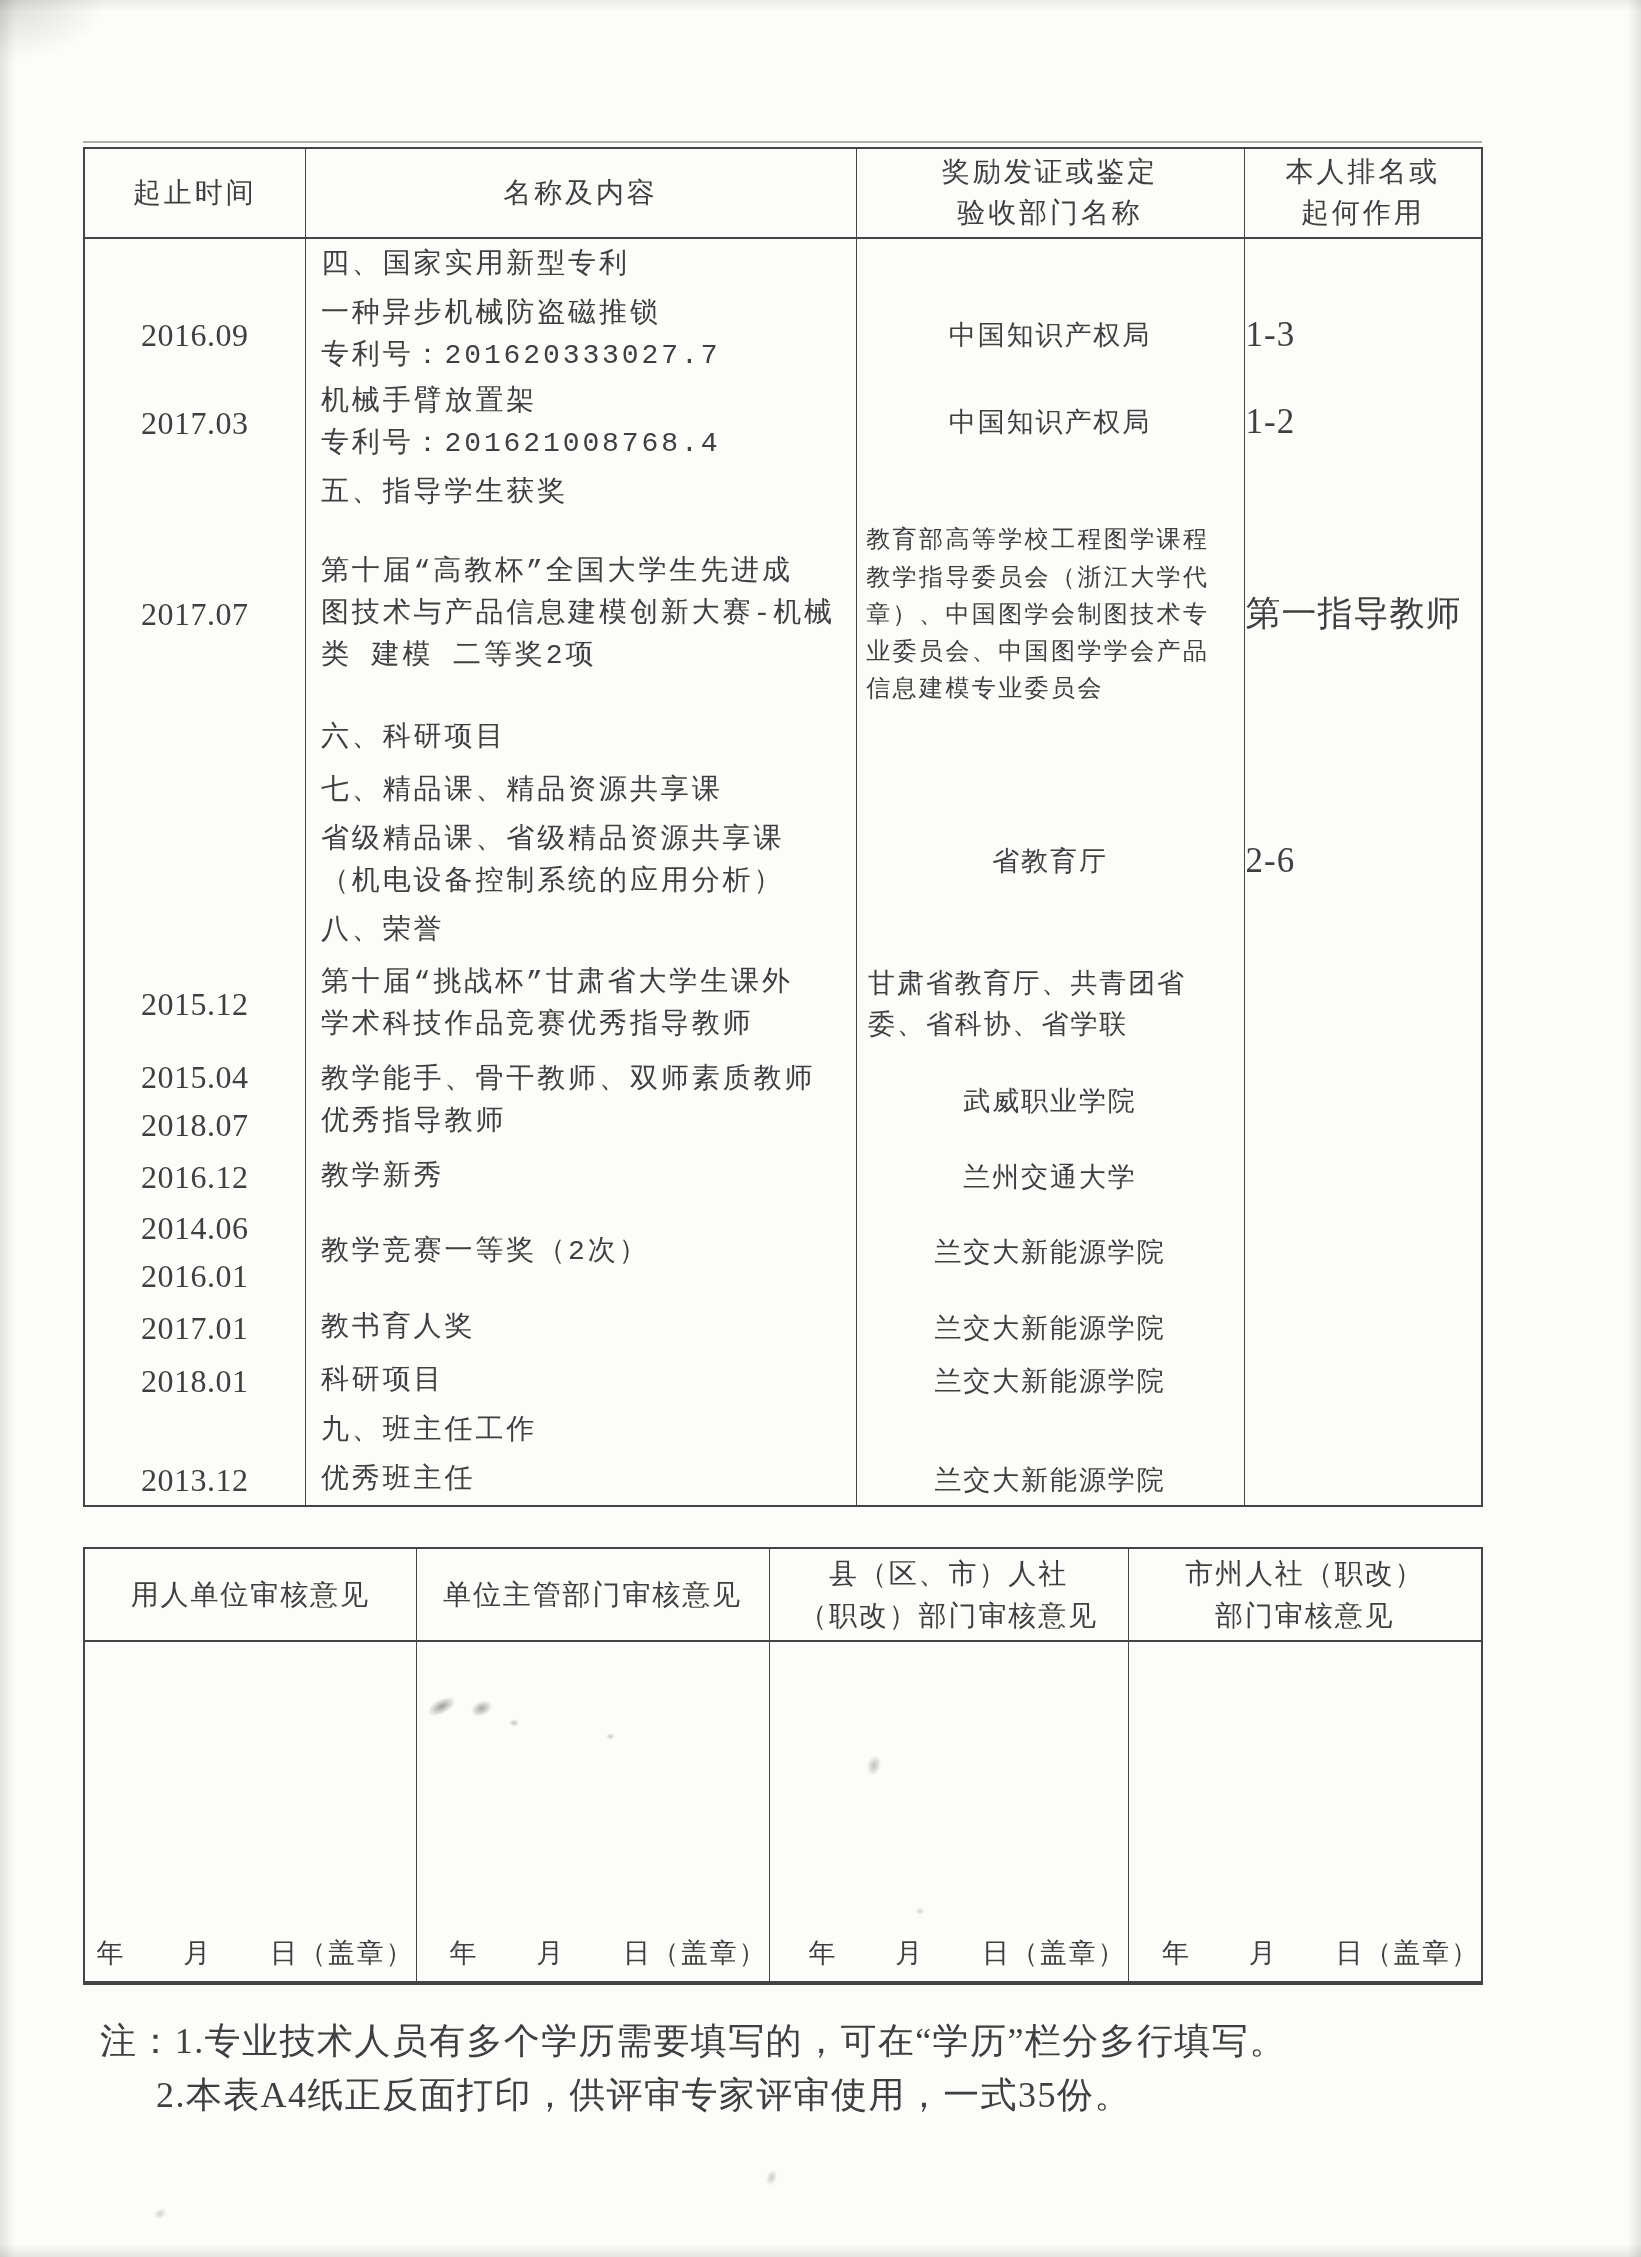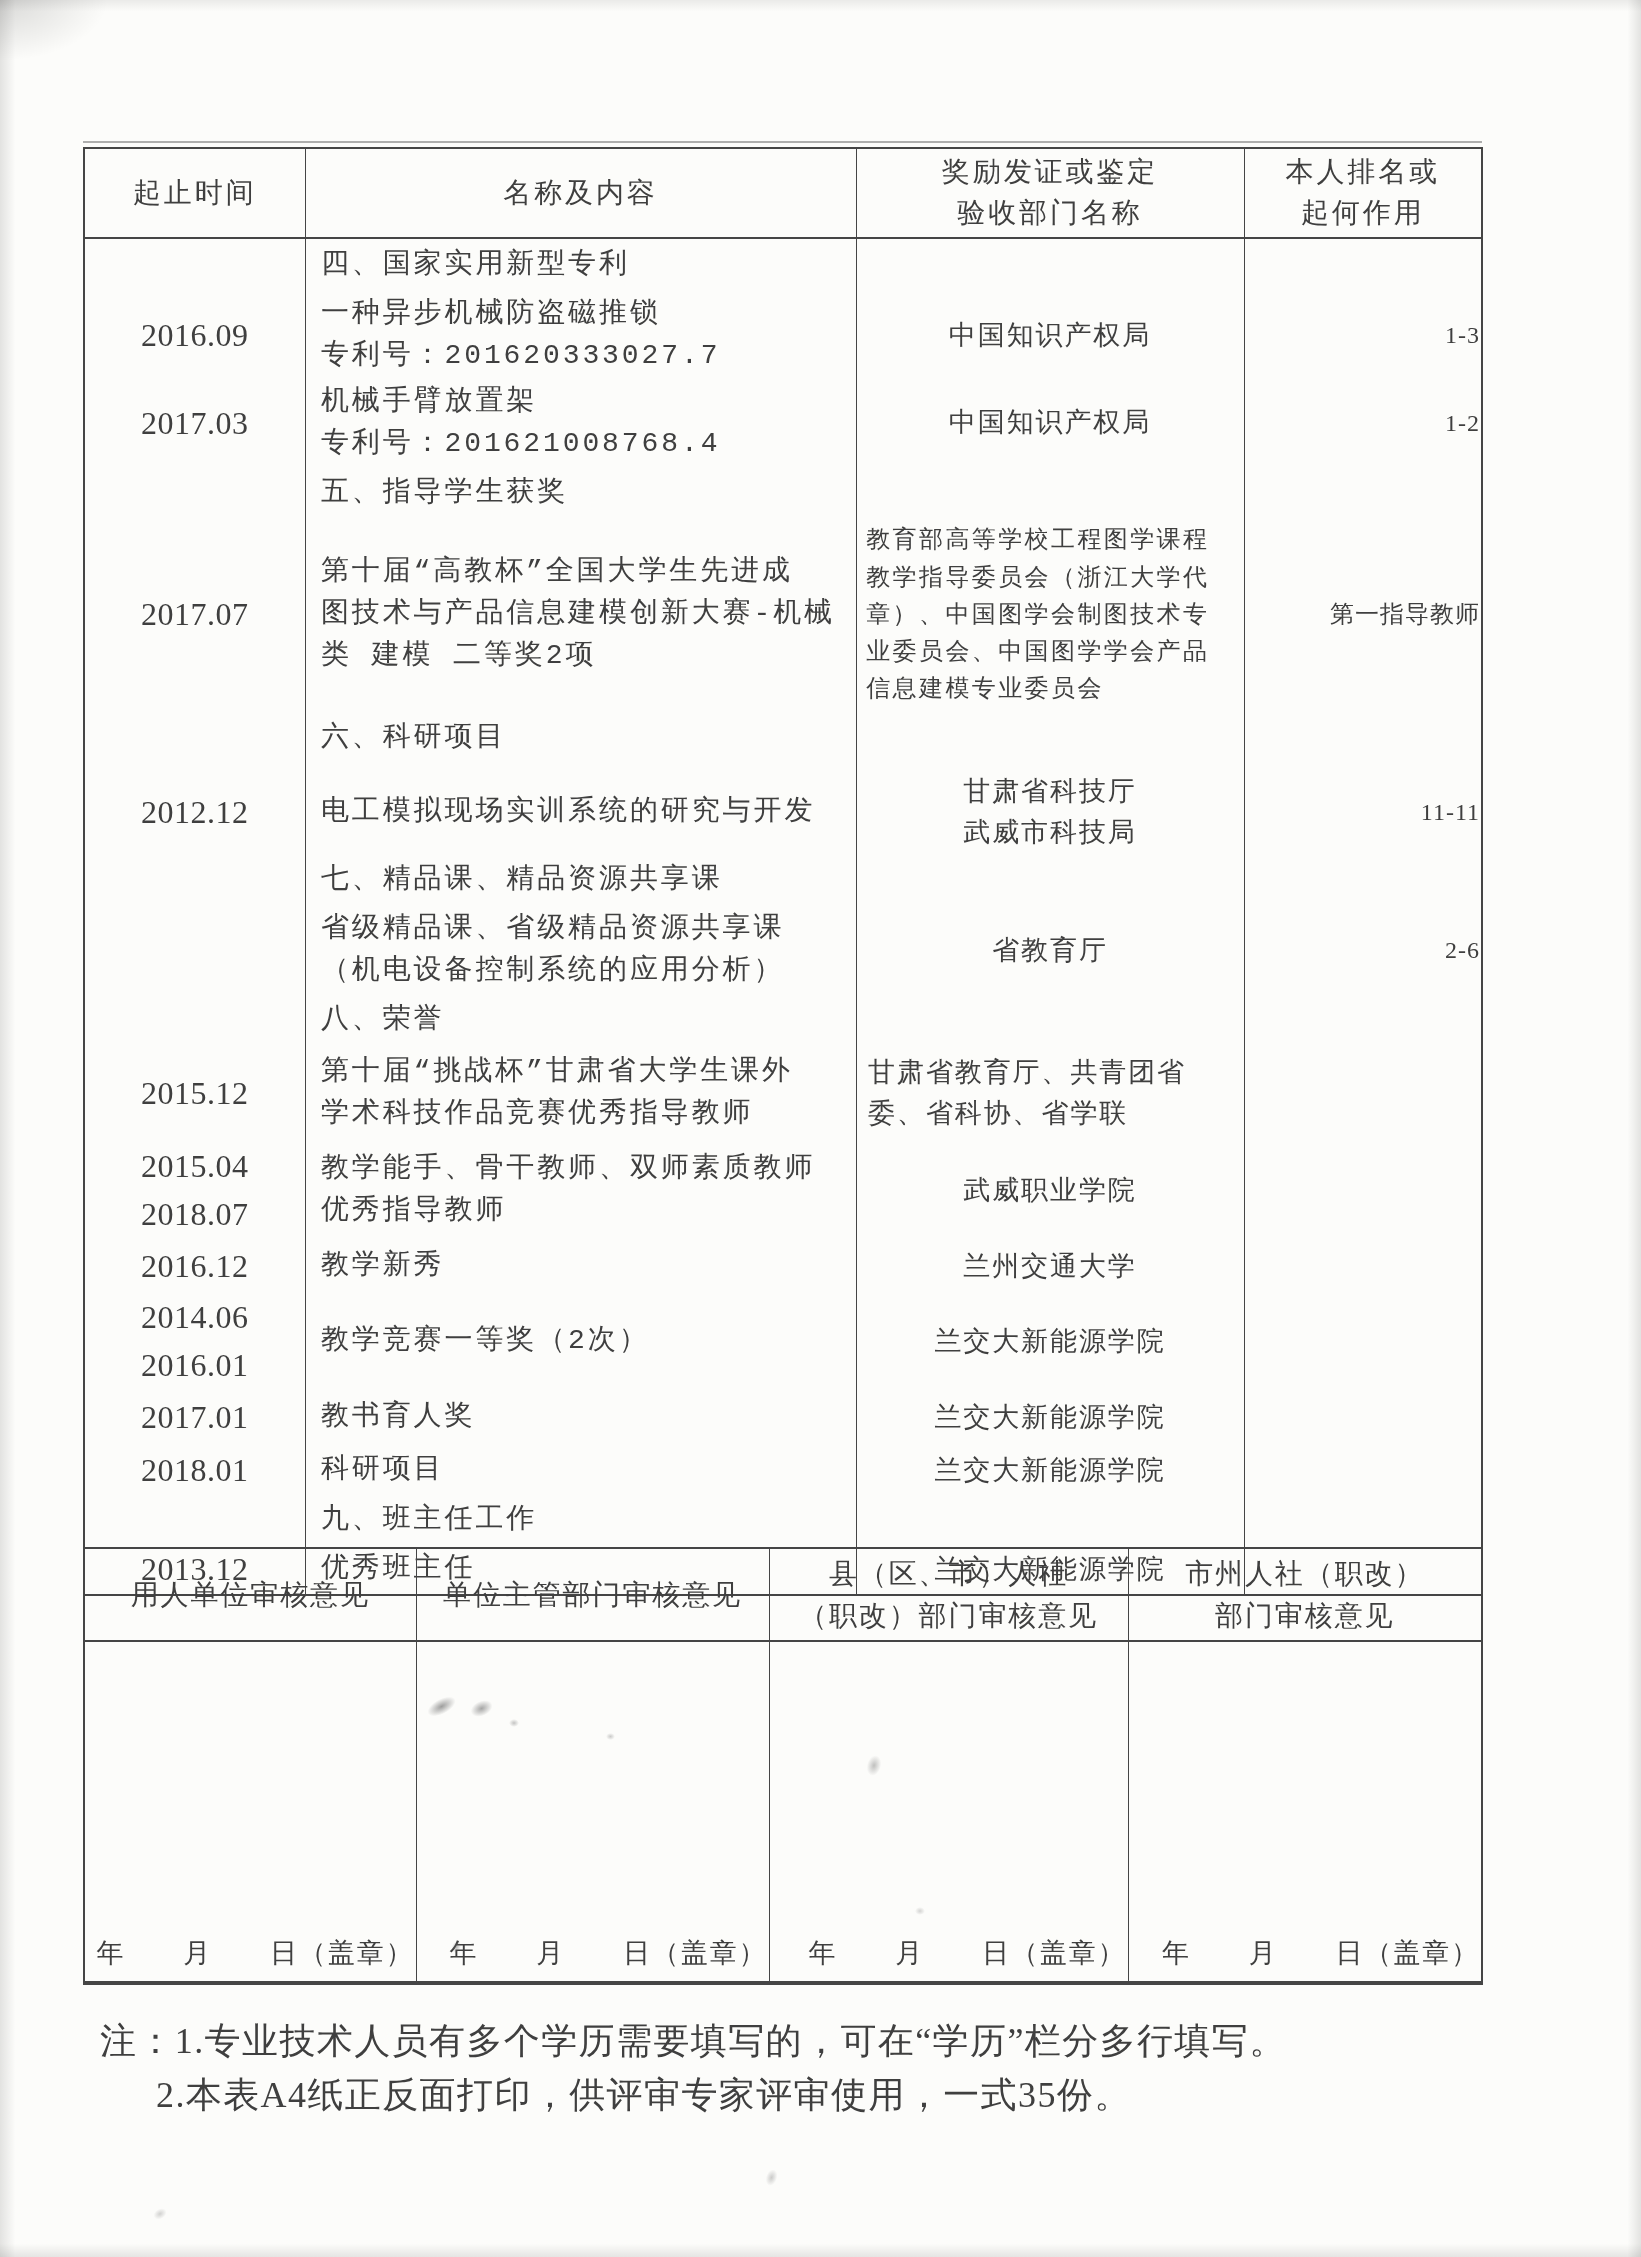--- a/index.html
+++ b/index.html
@@ -37,21 +37,21 @@
   }
   .main-table thead th{
     border-bottom:2.9px solid #454545;
     text-align:center;font-size:28px;letter-spacing:2.9px;line-height:1.45;
   }
   .c-date{text-align:center;font-size:32px;letter-spacing:0.5px;line-height:1.65;}
   .c-content{padding:1.9px 9.7px 1.9px 15.4px;font-size:28px;letter-spacing:2.9px;text-align:left;font-family:Liberation Mono, monospace;}
   .c-dept{text-align:center;font-size:27px;letter-spacing:1.9px;padding:1.9px 5.8px;}
   .c-dept.small{font-size:24px;text-align:left;padding:1.9px 3.9px 1.9px 9.7px;letter-spacing:2.4px;line-height:1.55;margin-top:36px;}
   .c-dept.wrapleft{text-align:left;padding-left:11.6px;letter-spacing:1.9px;}
-  .c-role{text-align:right;font-size:24px;letter-spacing:1px;}
+  .c-role{text-align:left;font-size:35px;letter-spacing:1px;}
   
   .review-table{
     position:absolute;left:83px;top:1547px;width:1399px;
     border:2.9px solid #454545;border-bottom-width:4.8px;
   }
   .review-table th{
     border-left:1.9px solid #454545;border-right:1.9px solid #454545;
     border-bottom:2.9px solid #454545;
     height:89px;vertical-align:middle;text-align:center;
     font-weight:normal;font-size:28px;letter-spacing:1.9px;
@@ -151,27 +151,20 @@
 业委员会、中国图学学会产品
 信息建模专业委员会</td>
         <td class="c-role">第一指导教师</td>
       </tr>
       <tr style="height:58px">
         <td class="c-date"></td>
         <td class="c-content">六、科研项目</td>
         <td class="c-dept"></td>
         <td class="c-role"></td>
       </tr>
-      <tr style="height:89px">
-        <td class="c-date">2012.12</td>
-        <td class="c-content">电工模拟现场实训系统的研究与开发</td>
-        <td class="c-dept">甘肃省科技厅
-武威市科技局</td>
-        <td class="c-role">11-11</td>
-      </tr>
       <tr style="height:48px">
         <td class="c-date"></td>
         <td class="c-content">七、精品课、精品资源共享课</td>
         <td class="c-dept"></td>
         <td class="c-role"></td>
       </tr>
       <tr style="height:92px">
         <td class="c-date"></td>
         <td class="c-content">省级精品课、省级精品资源共享课
 （机电设备控制系统的应用分析）</td>

